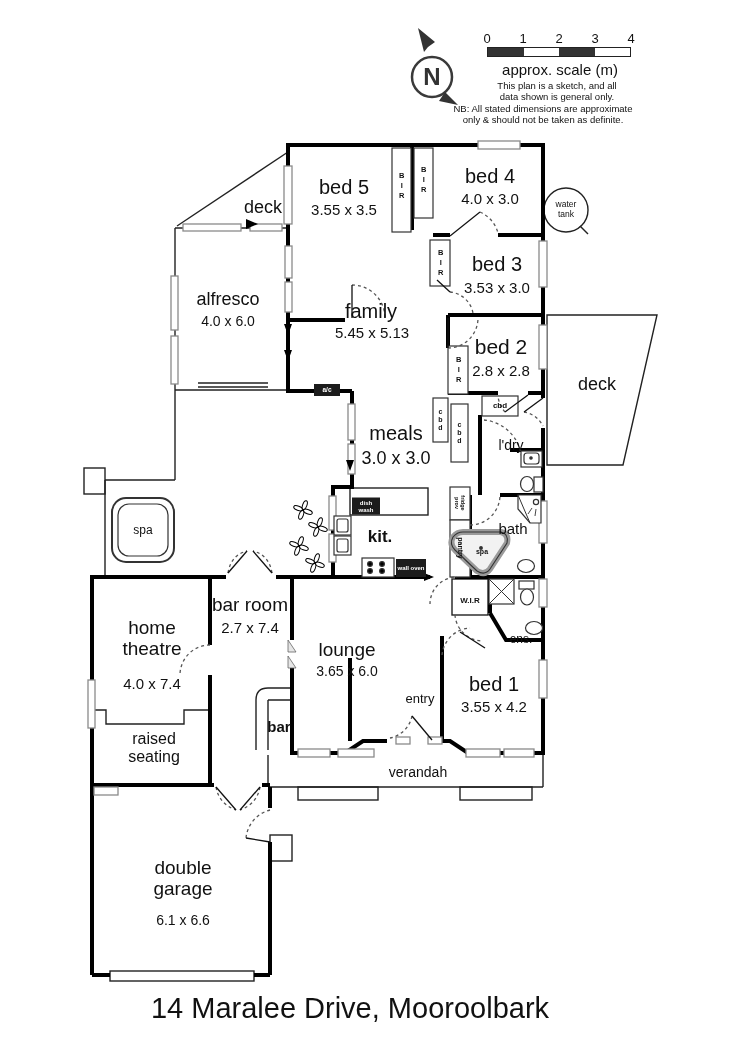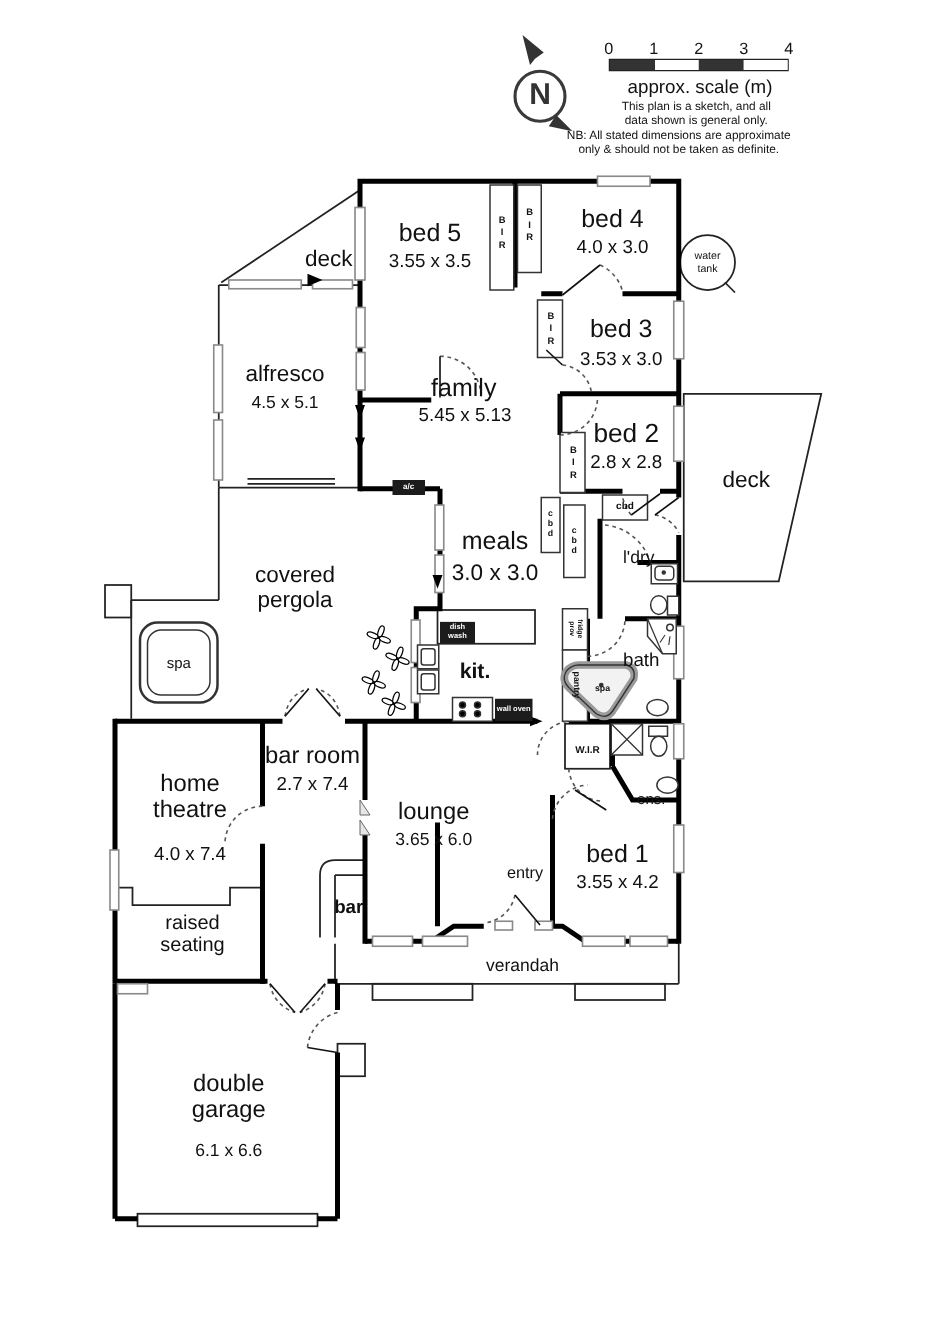--- a/index.html
+++ b/index.html
@@ -247,28 +247,27 @@
 <div class="lbl" style="left:263px;top:207px;font-size:18px;">deck</div>
 <div class="lbl" style="left:344px;top:187px;font-size:20px;">bed 5</div>
 <div class="lbl" style="left:344px;top:210px;font-size:15px;">3.55 x 3.5</div>
 <div class="lbl" style="left:490px;top:176px;font-size:20px;">bed 4</div>
 <div class="lbl" style="left:490px;top:199px;font-size:15px;">4.0 x 3.0</div>
 <div class="lbl" style="left:497px;top:264px;font-size:20px;">bed 3</div>
 <div class="lbl" style="left:497px;top:288px;font-size:15px;">3.53 x 3.0</div>
 <div class="lbl" style="left:501px;top:347px;font-size:21px;">bed 2</div>
 <div class="lbl" style="left:501px;top:371px;font-size:15px;">2.8 x 2.8</div>
 <div class="lbl" style="left:228px;top:299px;font-size:18px;">alfresco</div>
-<div class="lbl" style="left:228px;top:322px;font-size:14px;">4.5 x 5.1</div>
+<div class="lbl" style="left:228px;top:322px;font-size:14px;">4.0 x 6.0</div>
 <div class="lbl" style="left:371px;top:311px;font-size:20px;">family</div>
 <div class="lbl" style="left:372px;top:333px;font-size:15px;">5.45 x 5.13</div>
 <div class="lbl" style="left:396px;top:433px;font-size:20px;">meals</div>
 <div class="lbl" style="left:396px;top:458px;font-size:18px;">3.0 x 3.0</div>
 <div class="lbl" style="left:597px;top:384px;font-size:18px;">deck</div>
 <div class="lbl" style="left:511px;top:446px;font-size:14px;">l'dry</div>
-<div class="lbl wrap" style="left:236px;top:470px;font-size:18px;width:110px;">covered pergola</div>
 <div class="lbl" style="left:143px;top:531px;font-size:12px;">spa</div>
 <div class="lbl b" style="left:380px;top:537px;font-size:17px;">kit.</div>
 <div class="lbl" style="left:513px;top:529px;font-size:15px;">bath</div>
 <div class="lbl wrap" style="left:152px;top:638px;font-size:19px;width:100px;">home theatre</div>
 <div class="lbl" style="left:152px;top:684px;font-size:15px;">4.0 x 7.4</div>
 <div class="lbl" style="left:250px;top:605px;font-size:19px;">bar room</div>
 <div class="lbl" style="left:250px;top:628px;font-size:15px;">2.7 x 7.4</div>
 <div class="lbl" style="left:347px;top:650px;font-size:19px;">lounge</div>
 <div class="lbl" style="left:347px;top:672px;font-size:14px;">3.65 x 6.0</div>
 <div class="lbl b" style="left:470px;top:601px;font-size:8px;">W.I.R</div>
@@ -290,14 +289,15 @@
 <div class="lbl b vert" style="left:440px;top:420px;font-size:7px;">cbd</div>
 <div class="lbl b vert" style="left:459px;top:433px;font-size:7px;">cbd</div>
 <div class="lbl b" style="left:500px;top:406px;font-size:8px;">cbd</div>
 <div class="lbl b rot wrap" style="left:460px;top:503px;font-size:5.5px;width:26px;">fridge prov</div>
 <div class="lbl b rot" style="left:460px;top:548px;font-size:7px;">pantry</div>
 <div class="lbl b" style="left:482px;top:552px;font-size:7px;">spa</div>
 <div class="darkbox" style="left:327px;top:390px;width:26px;height:12px;font-size:6.5px;">a/c</div>
 <div class="darkbox wrap" style="left:366px;top:506px;width:28px;height:17px;font-size:6px;">dish wash</div>
 <div class="darkbox wrap" style="left:411px;top:568px;width:30px;height:18px;font-size:6px;">wall oven</div>
 
+<div class="lbl" style="left:350px;top:1008px;font-size:29px;">14 Maralee Drive, Mooroolbark</div>
 
 </div>
 
 </body></html>

